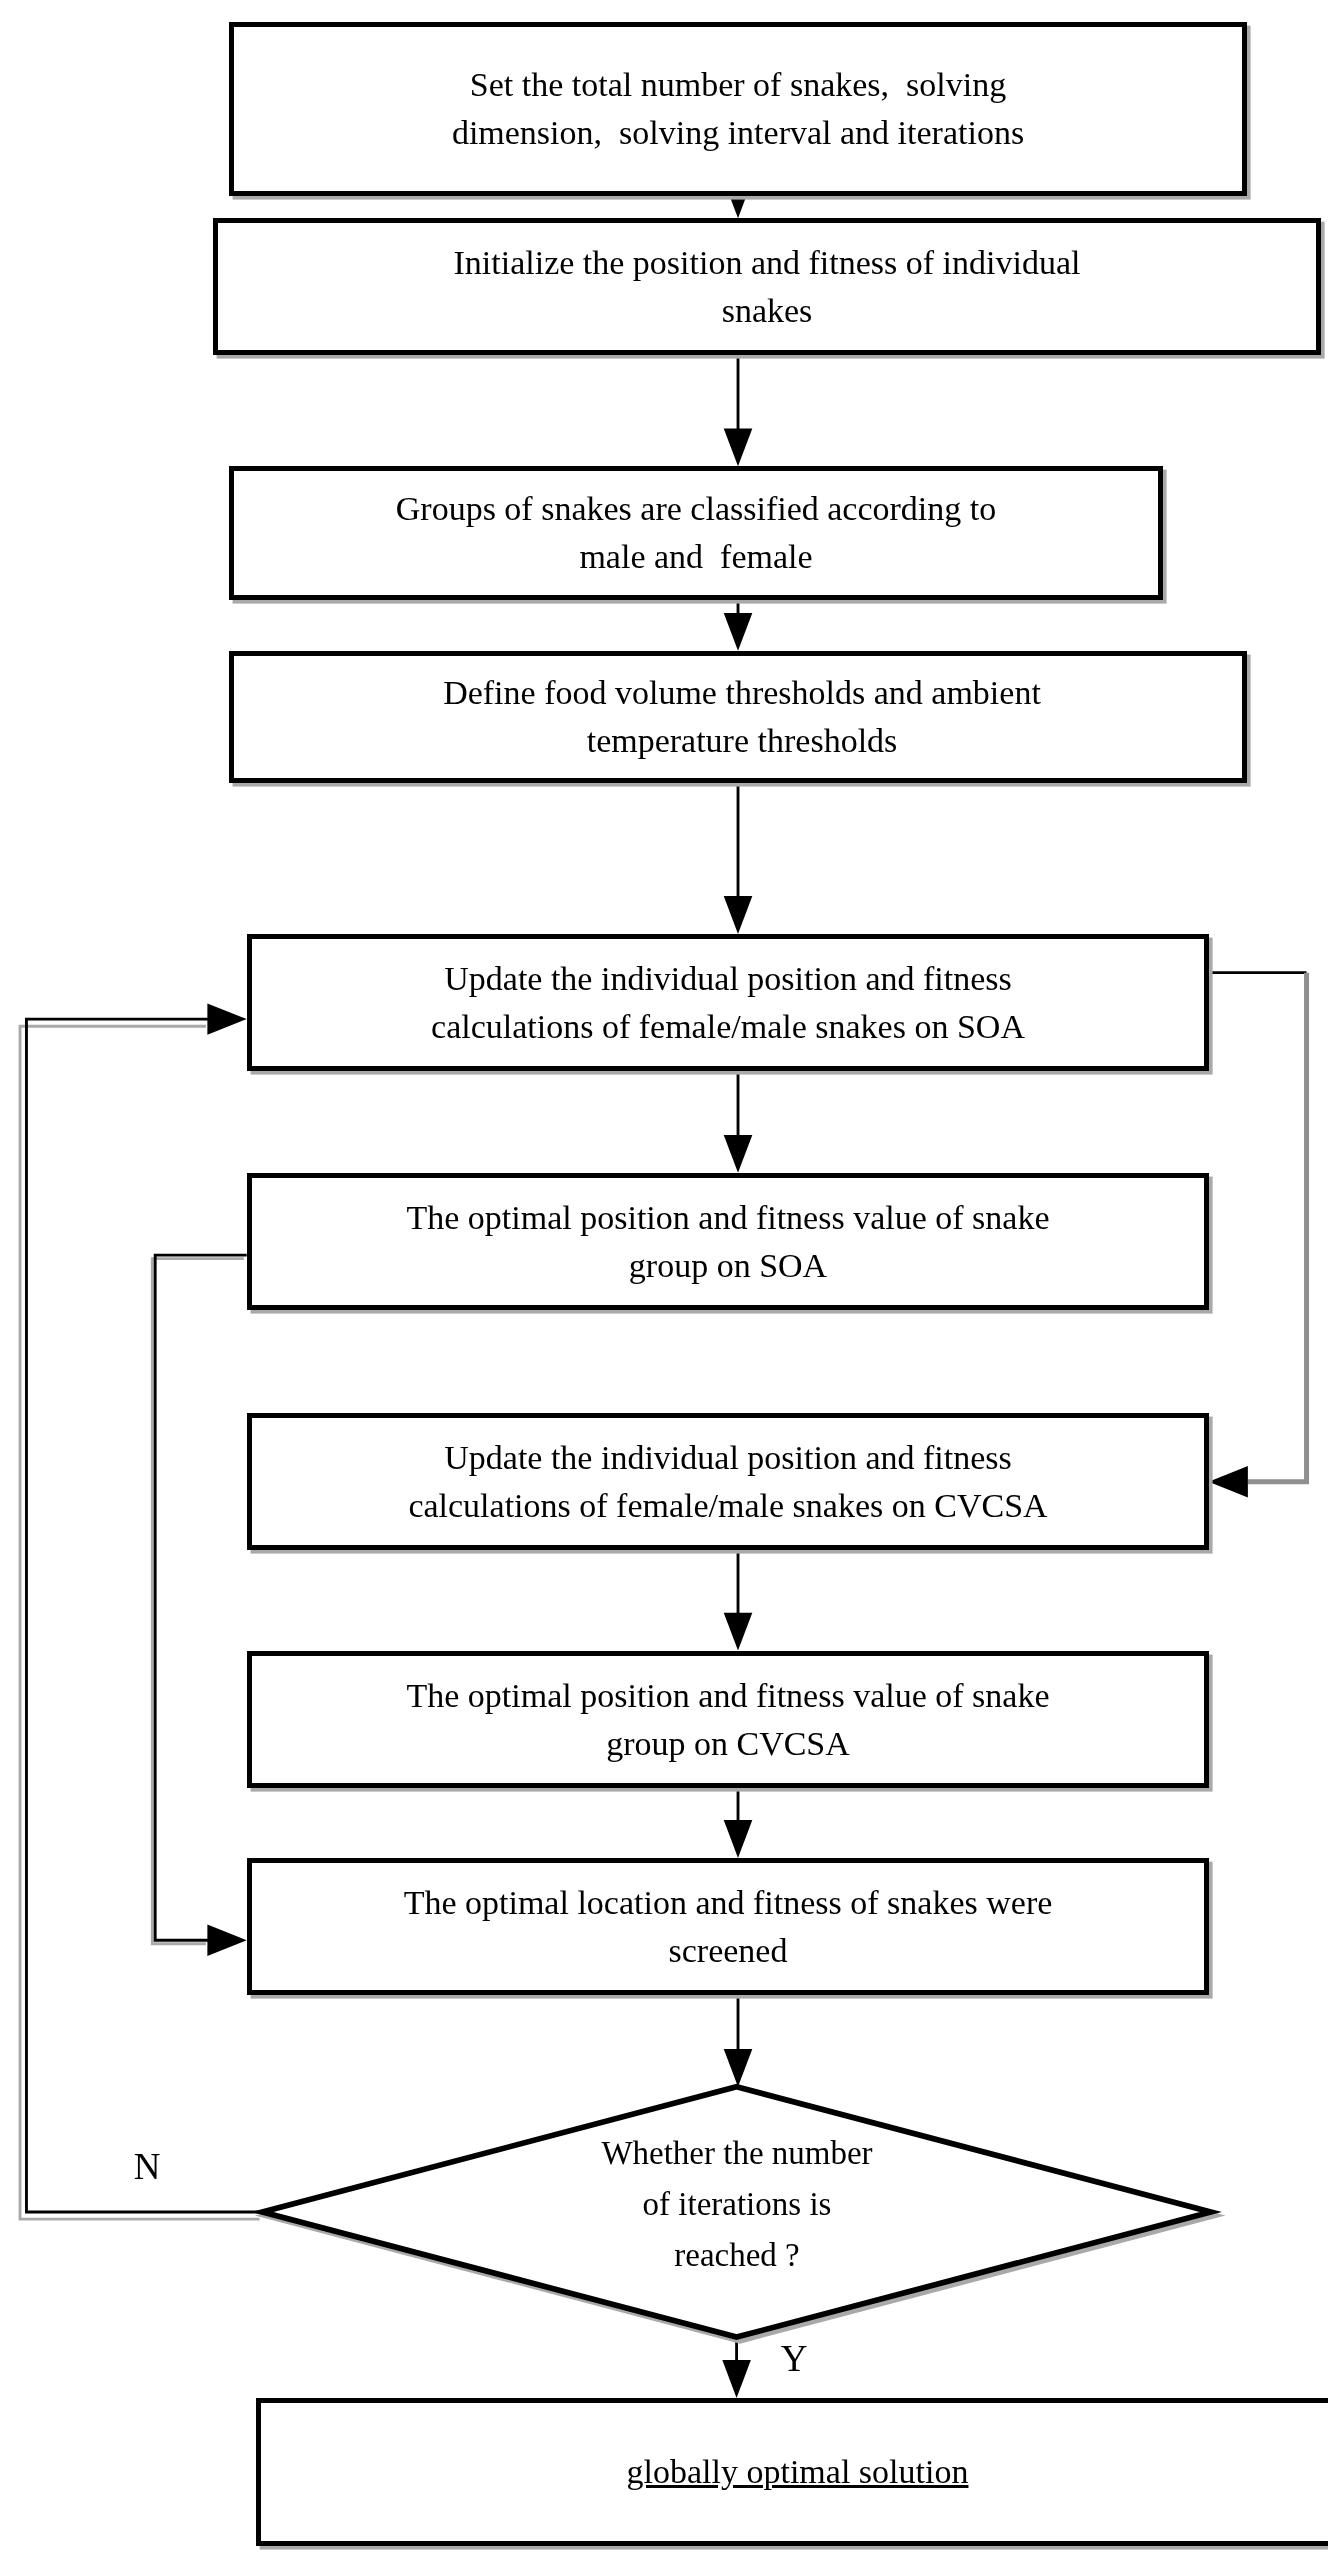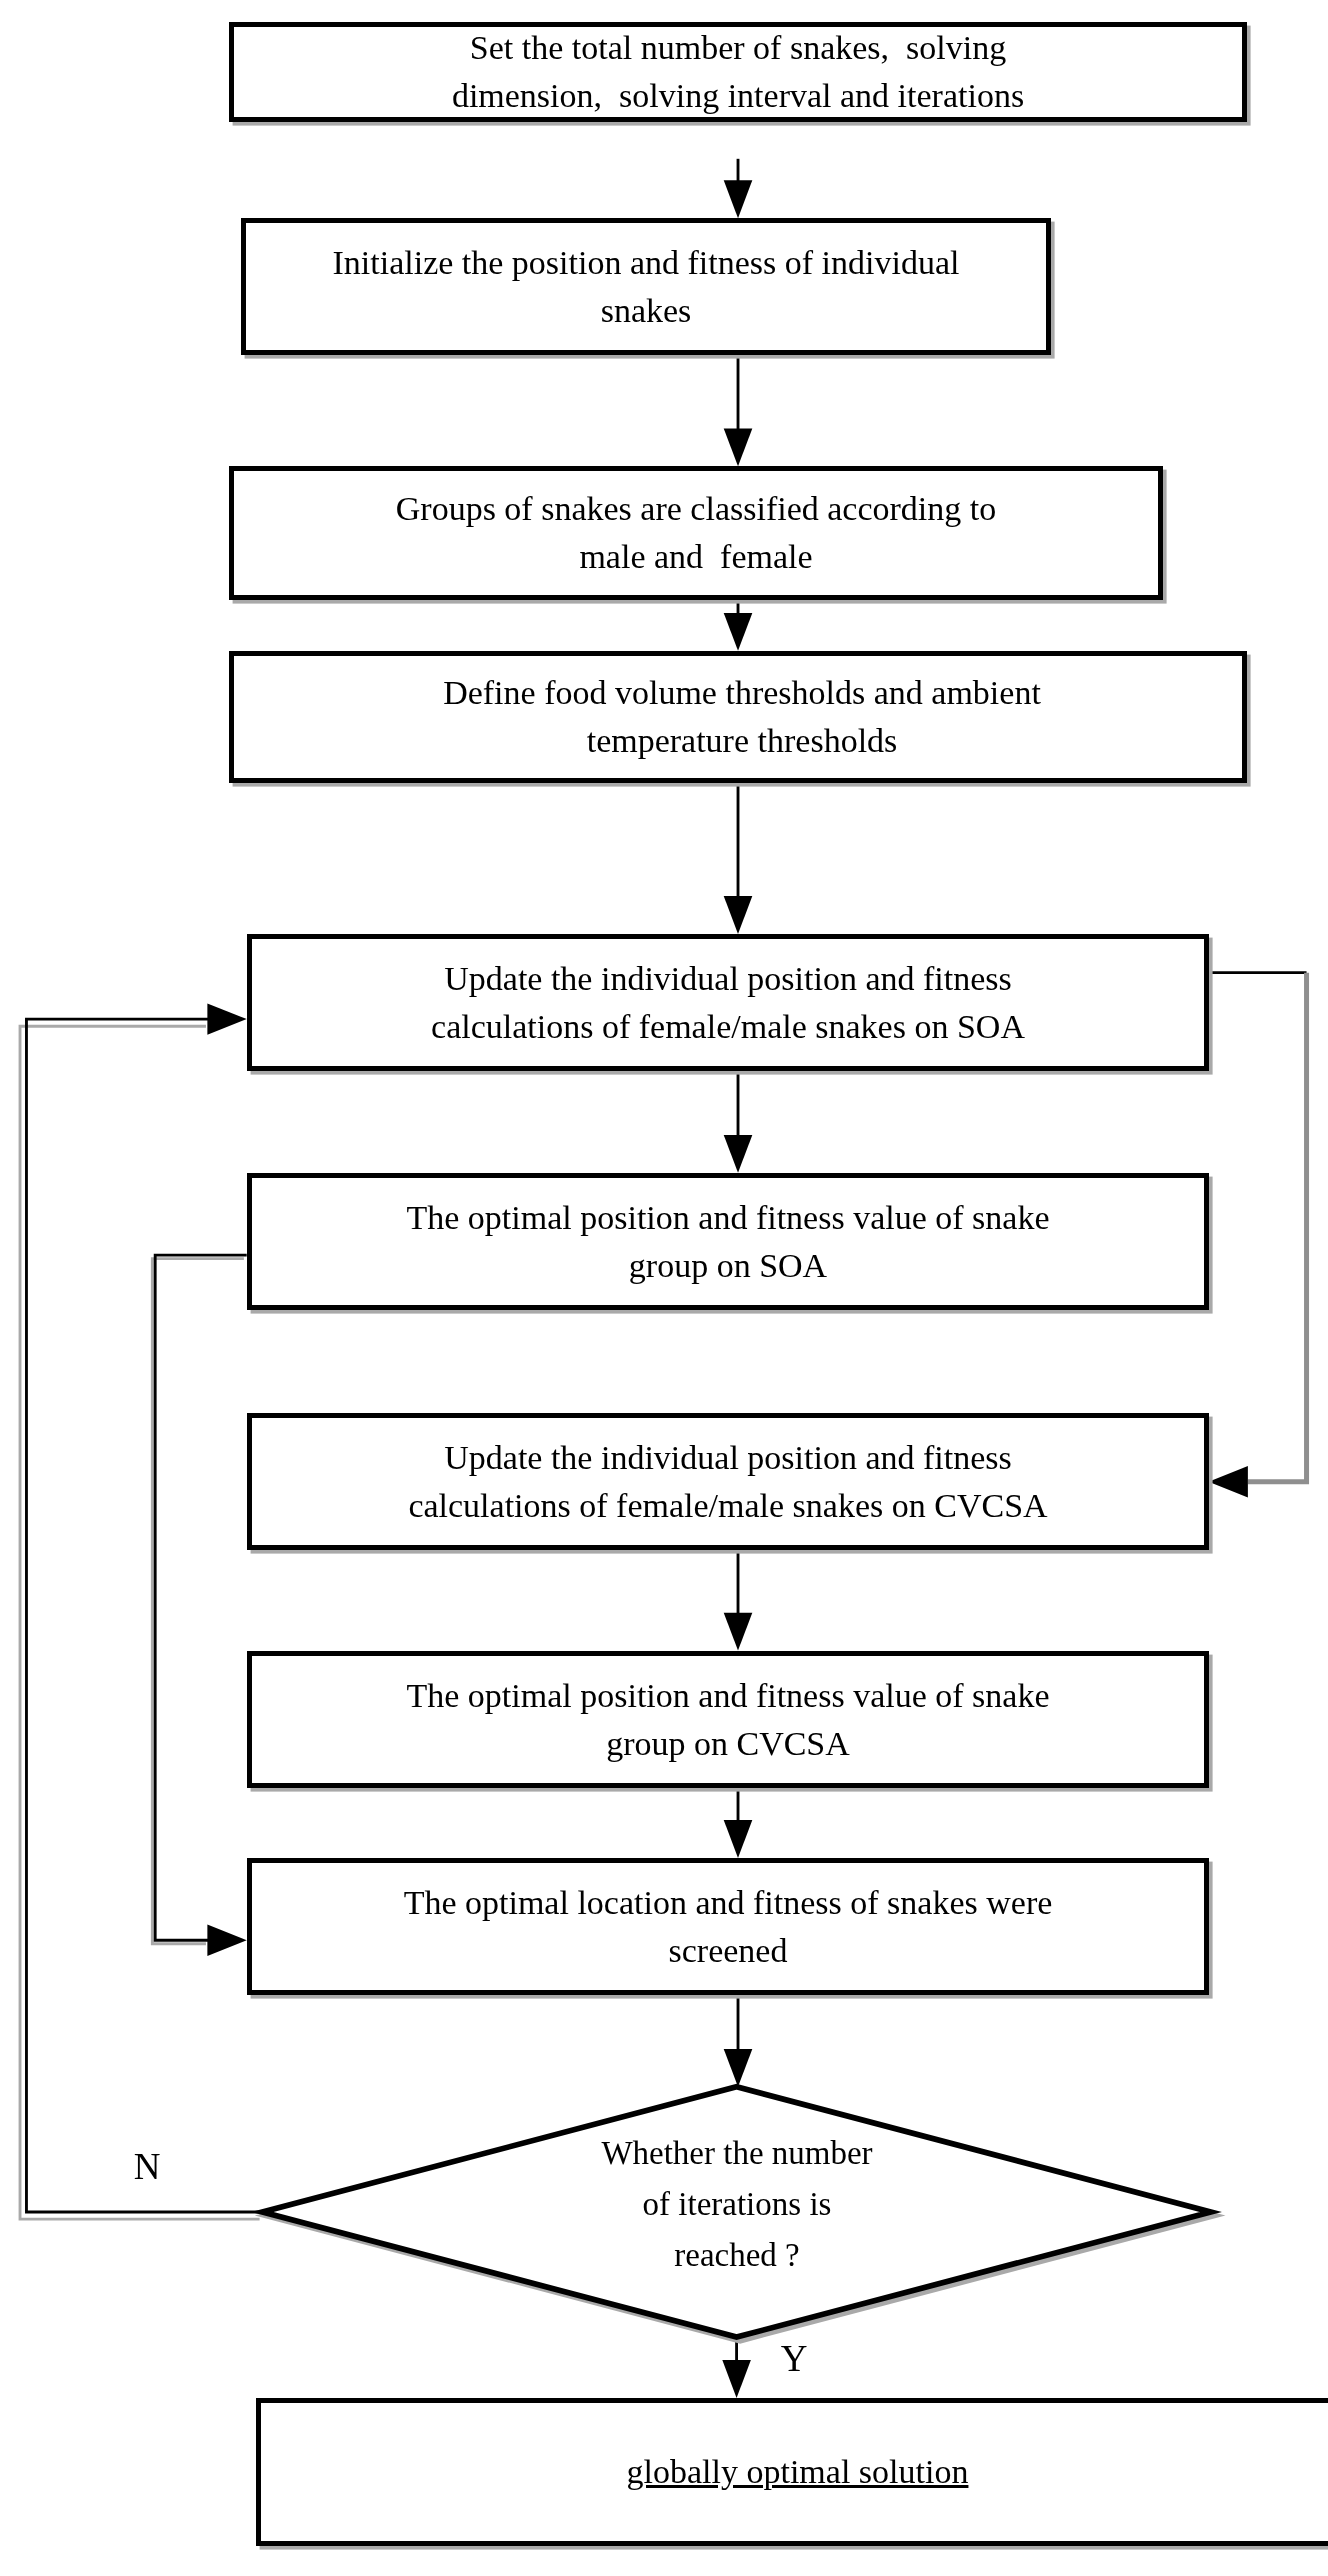--- a/index.html
+++ b/index.html
@@ -133,26 +133,26 @@
       <g>
         <line x1="1030" y1="3268" x2="1030" y2="3302"></line>
         <polygon points="1010,3300 1050,3300 1030,3353" stroke="none"></polygon>
       </g>
     </g>
 
     <polygon points="1035,2923 1698,3098 1035,3273 372,3098" fill="none" stroke="#a9a9a9" stroke-width="8"></polygon>
     <polygon points="1030,2918 1693,3093 1030,3268 367,3093" fill="#ffffff" stroke="#000000" stroke-width="8"></polygon>
   </svg>
 
-  <div class="node" style="left:229px; top:21.5px; width:1018px; height:100px;justify-content:center;">
+  <div class="node" style="left:229px; top:21.5px; width:1018px; height:174px;justify-content:center;">
     <div class="line">Set the total number of snakes,  solving</div>
     <div class="line">dimension,  solving interval and iterations</div>
   </div>
 
-  <div class="node" style="left:241px; top:218px; width:810px; height:137px;">
+  <div class="node" style="left:213px; top:218px; width:1108px; height:137px;">
     <div class="line">Initialize the position and fitness of individual</div>
     <div class="line">snakes</div>
   </div>
 
   <div class="node" style="left:229px; top:466px; width:934px; height:134px;">
     <div class="line">Groups of snakes are classified according to</div>
     <div class="line">male and  female</div>
   </div>
 
   <div class="node" style="left:229px; top:651px; width:1018px; height:132px;padding-left:8px;">

